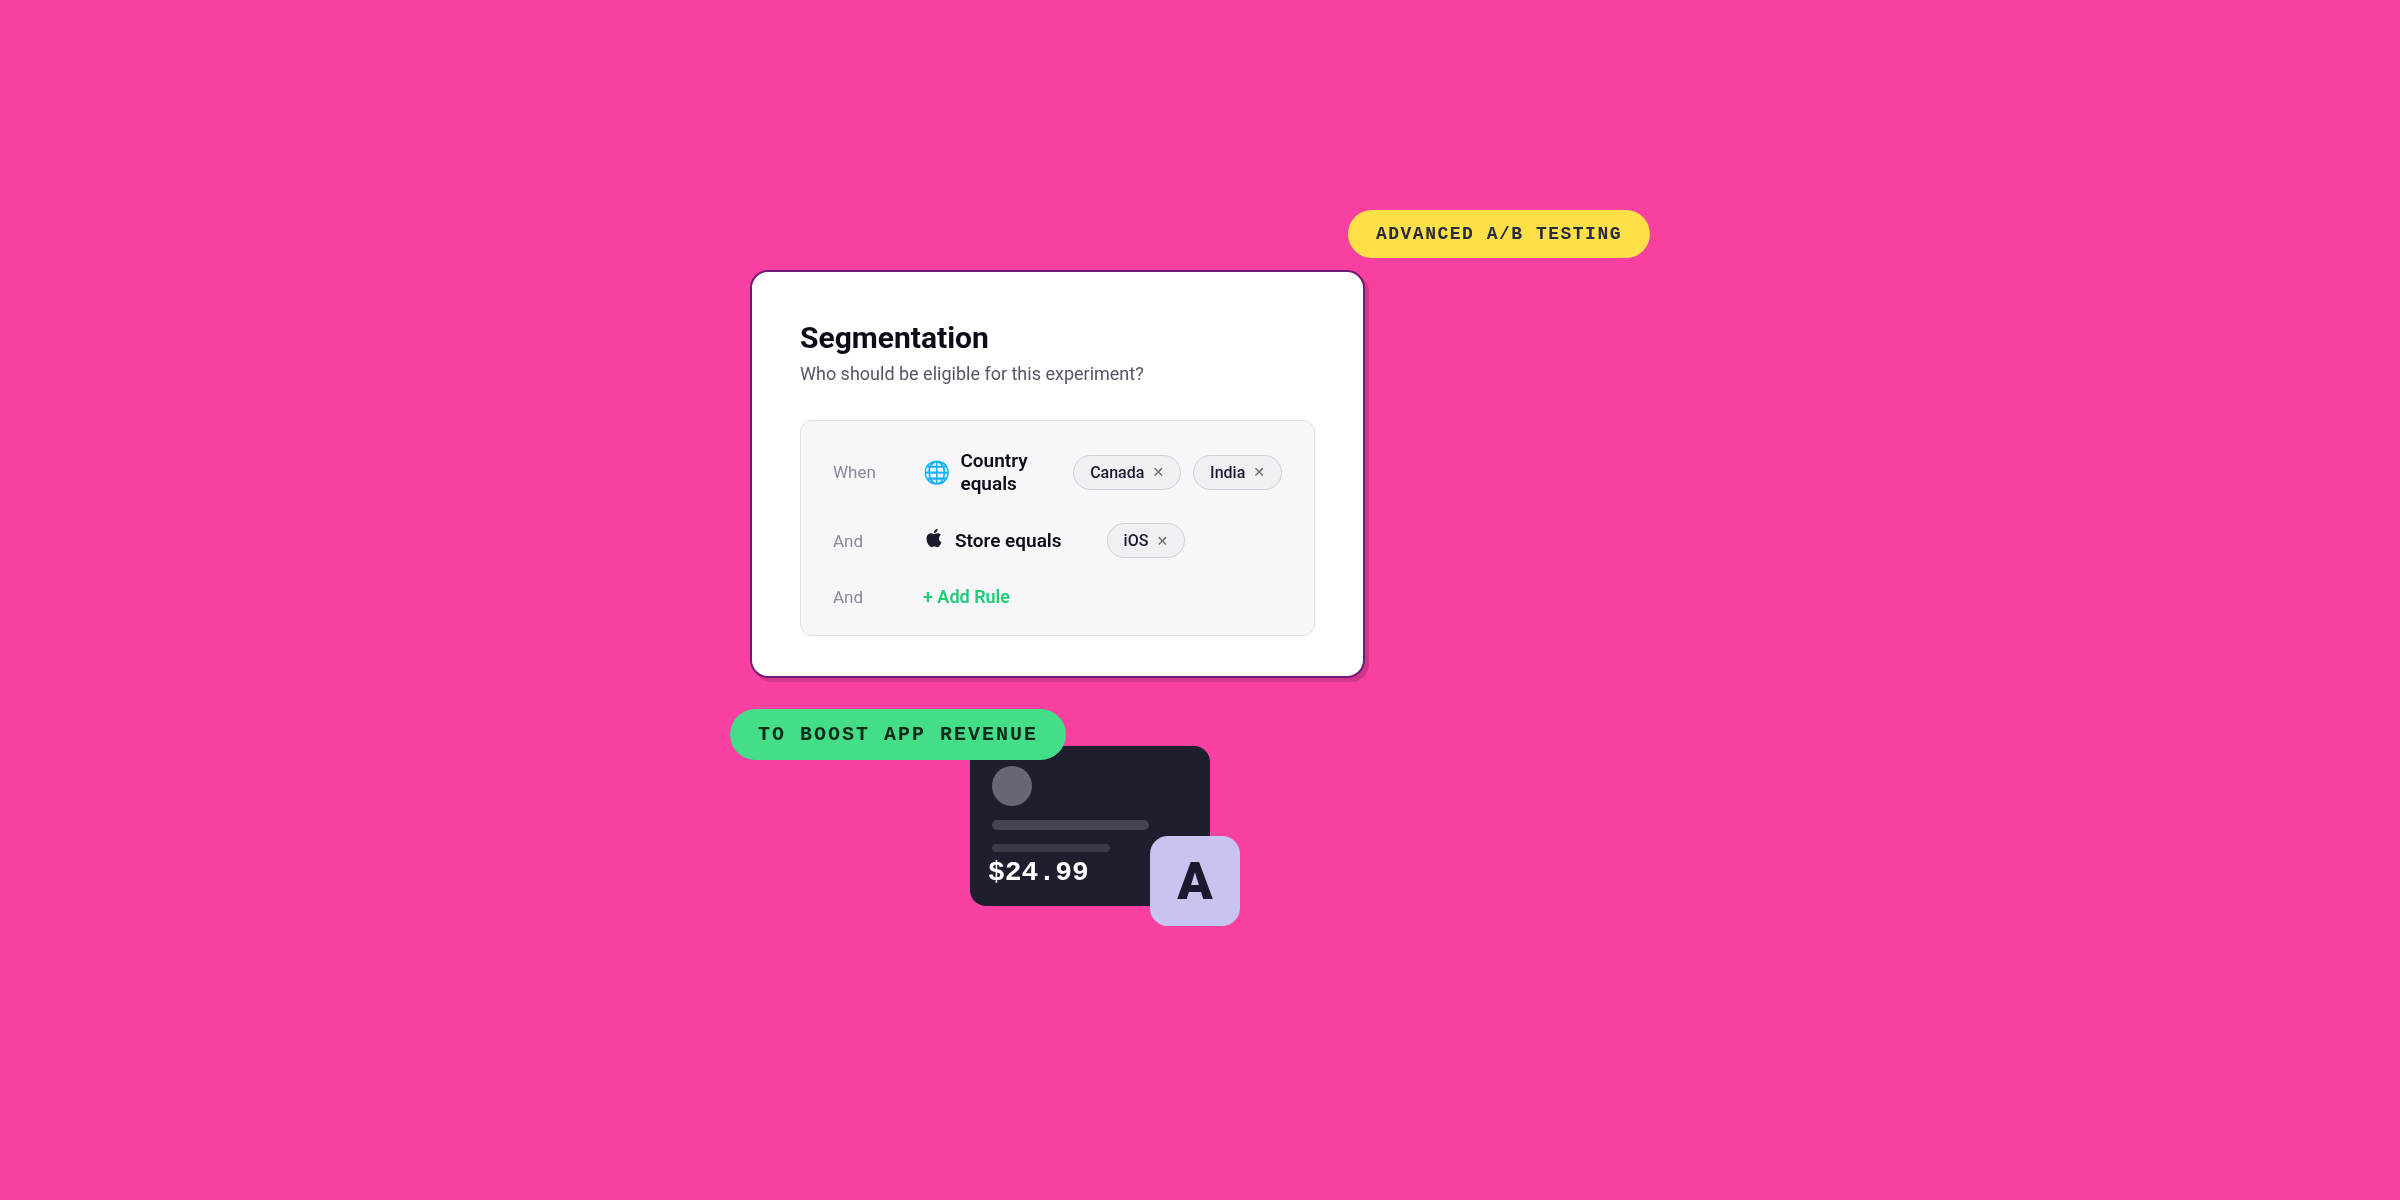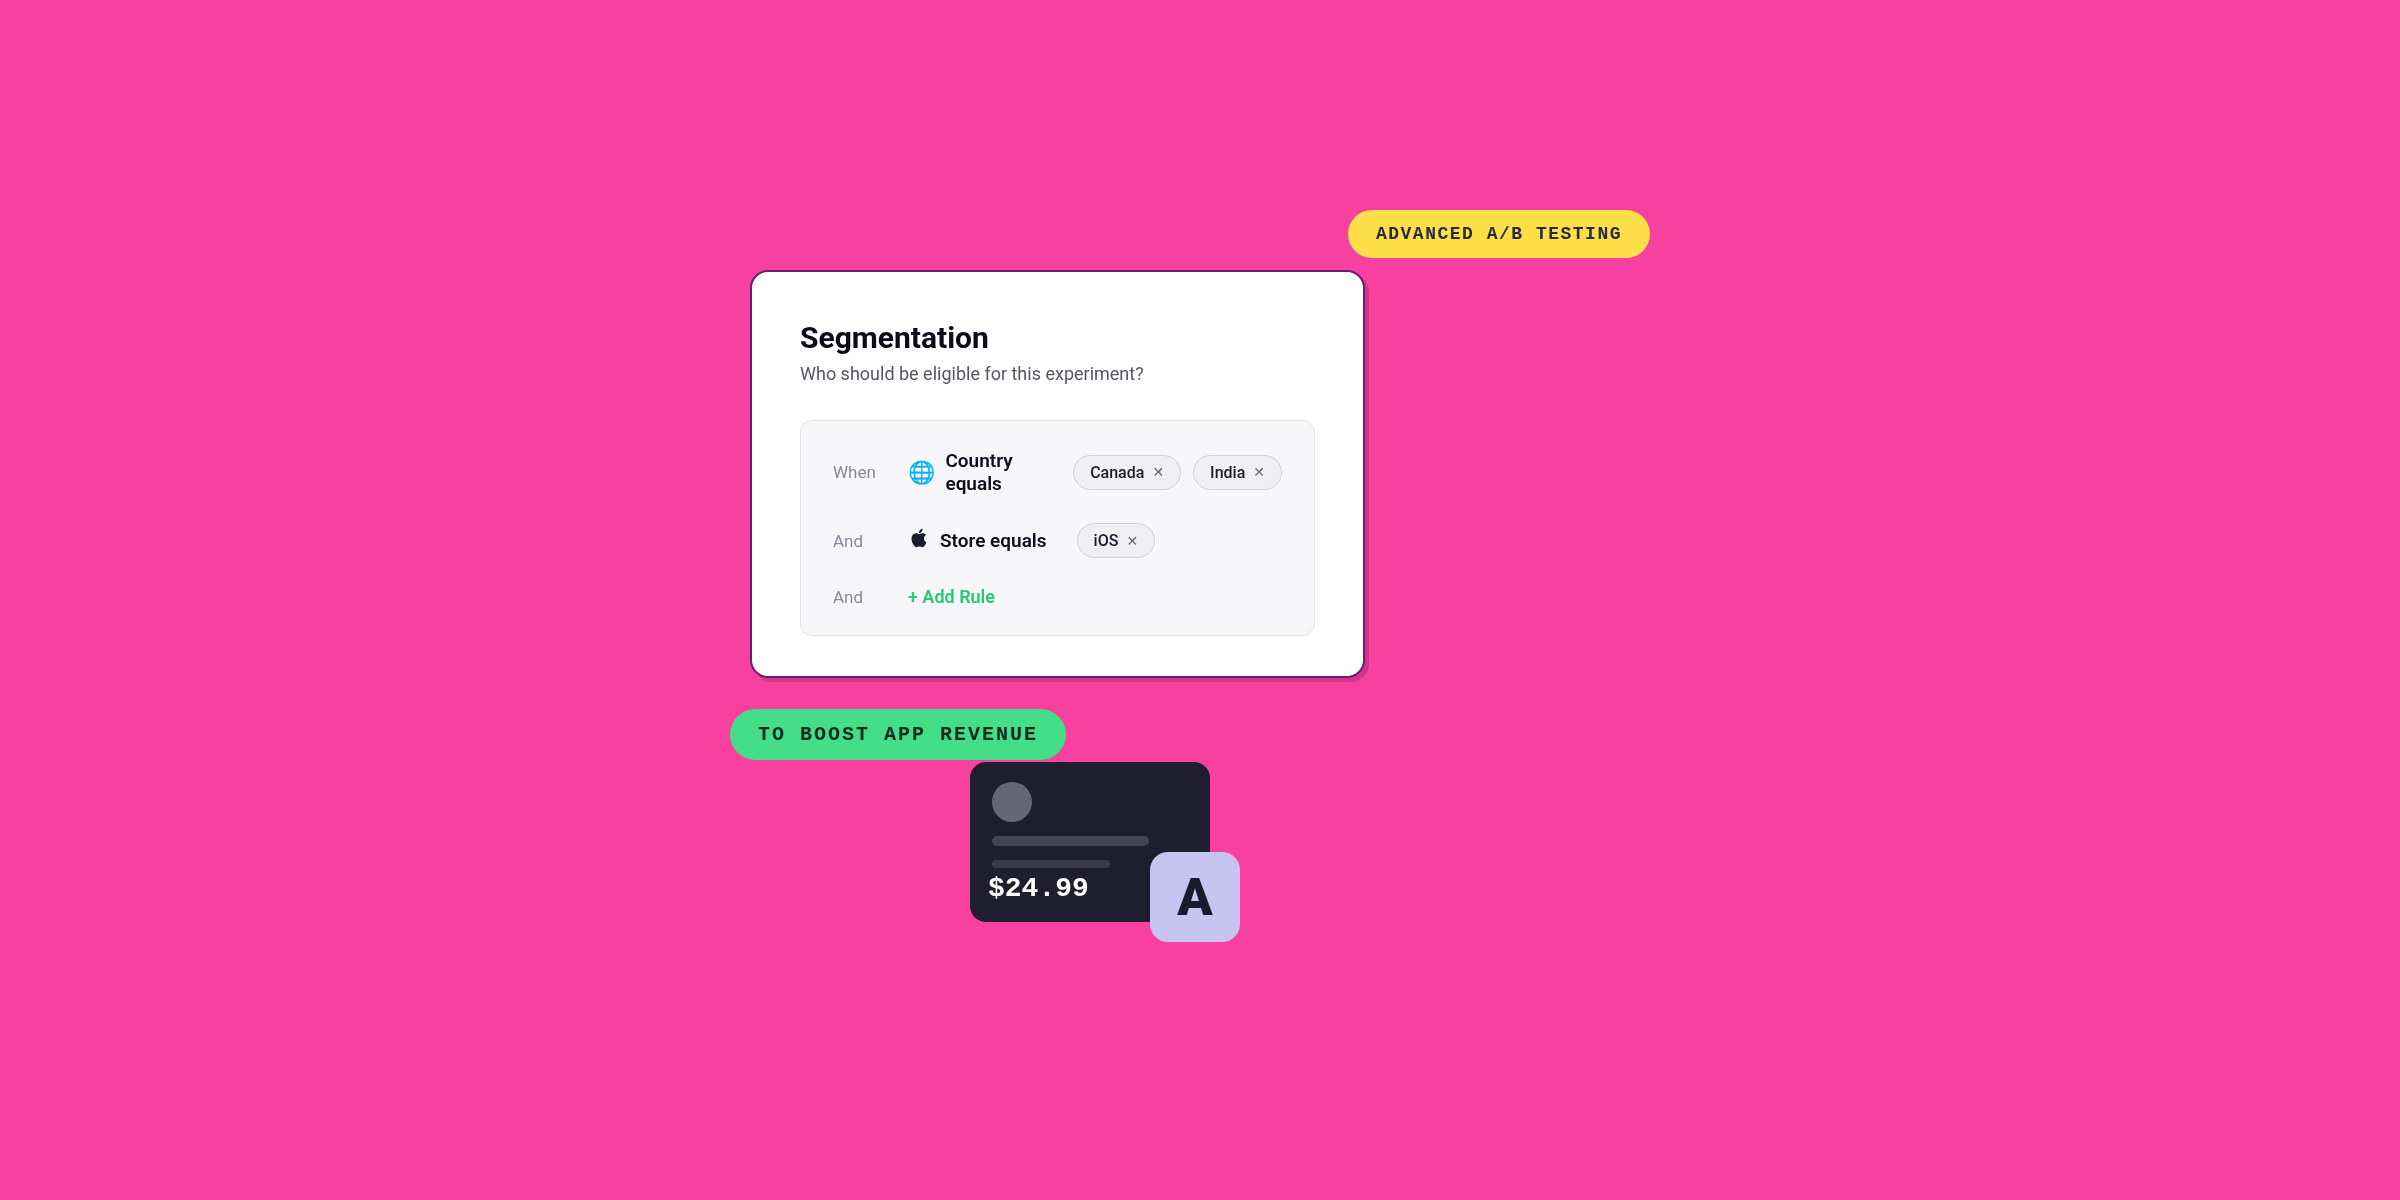--- a/index.html
+++ b/index.html
@@ -73,21 +73,21 @@
       border: 1.5px solid #e0e0e8;
       padding: 28px 32px;
       display: flex;
       flex-direction: column;
       gap: 28px;
     }
 
     .rule-row {
       display: flex;
       align-items: center;
-      gap: 20px;
+      gap: 35px;
     }
 
     .rule-label {
       font-size: 17px;
       color: #888899;
       width: 55px;
       flex-shrink: 0;
     }
 
     .rule-condition {
@@ -154,21 +154,21 @@
       color: #0d2a1a;
       white-space: nowrap;
       z-index: 20;
       text-transform: uppercase;
       font-family: 'Courier New', monospace;
     }
 
     
     .price-card-a {
       position: absolute;
-      bottom: 68px;
+      bottom: 84px;
       left: 220px;
       z-index: 15;
     }
 
     .price-card-b {
       position: absolute;
       bottom: 40px;
       left: 530px;
       z-index: 16;
     }

